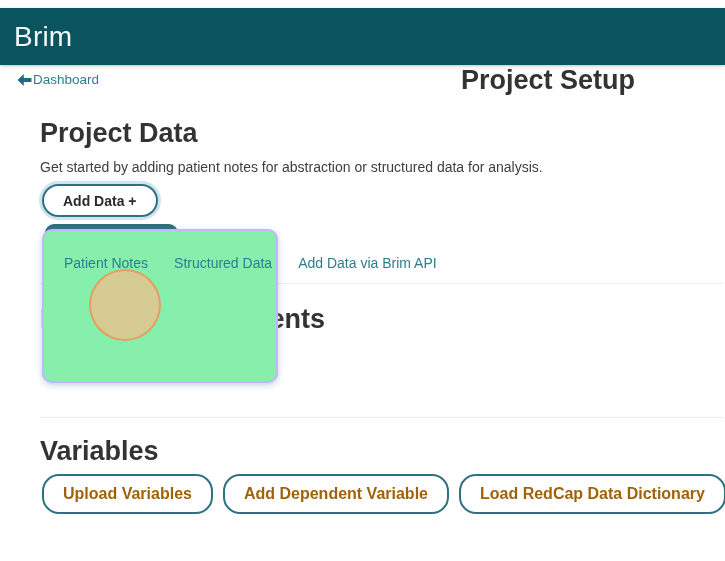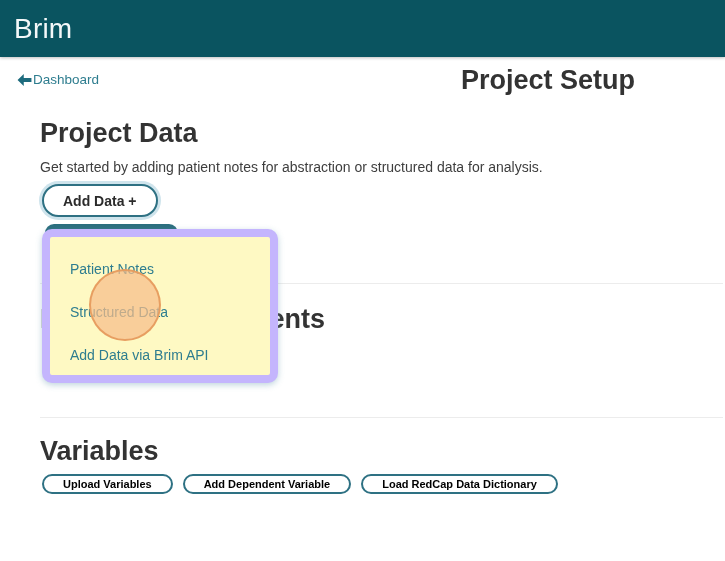--- a/index.html
+++ b/index.html
@@ -8,21 +8,21 @@
     font-family: "Liberation Sans", sans-serif;
     background: #ffffff;
     position: relative;
     overflow: hidden;
     color: #2f2f2f;
   }
   .stage { position: absolute; top: 0; left: 0; width: 725px; height: 561px; }
 
   
   .app-header {
-    position: absolute; top: 0; left: 0; width: 725px; height: 57px;
+    position: absolute; top: 8px; left: 0; width: 725px; height: 57px;
     background: #0a5460;
     box-shadow: 0 1px 3px rgba(0,0,0,0.25);
     display: flex; align-items: center;
     padding-left: 14px;
     z-index: 3;
   }
   .brand {
     color: #f4f8f9; font-size: 28px; font-weight: 500; letter-spacing: 0.2px;
   }
 
@@ -50,24 +50,24 @@
     font-size: 14px; color: #3e3e3e; white-space: nowrap;
   }
   .divider {
     position: absolute; left: 40px; right: 2px; height: 1px;
     background: #ececec;
   }
 
   
   .pill-btn {
     border: 2px solid #2e7183; border-radius: 17px;
-    background: #ffffff; color: #000000;
+    background: #ffffff; color: #a16207;
     font-family: "Liberation Sans", sans-serif;
-    font-size: 11px; font-weight: 700;
-    height: 20px; padding: 0 19px;
+    font-size: 16px; font-weight: 700;
+    height: 40px; padding: 0 19px;
     display: inline-flex; align-items: center; justify-content: center;
     cursor: pointer; white-space: nowrap;
   }
   .add-data-btn {
     position: absolute; left: 42px; top: 184px; height: 33px;
     color: #2b2b2b; font-weight: 600; font-size: 14px;
     box-shadow: 0 0 0 3px rgba(130,185,205,0.38);
     z-index: 4;
   }
   .variables-row {
@@ -79,26 +79,26 @@
   .menu-tab {
     position: absolute; left: 45px; top: 224px;
     width: 133px; height: 22px;
     background: #2b6e7e;
     border-radius: 9px 9px 0 0;
     z-index: 5;
   }
   .dropdown-panel {
     position: absolute; left: 42px; top: 229px;
     width: 236px; height: 154px;
-    background: #fef9c3;
-    border: 8px solid #c4b5fd;
+    background: #86efac;
+    border: 2px solid #c4b5fd;
     border-radius: 10px;
     box-shadow: 0 2px 6px rgba(110,160,180,0.45);
     z-index: 6;
-    display: flex; flex-direction: column;
+    display: flex; flex-direction: row;
     padding: 24px 0 0 20px; gap: 26px;
   }
   .menu-item {
     font-size: 14px; color: #2e7d8f; line-height: 17px;
     cursor: pointer; white-space: nowrap;
   }
 
   
   .click-highlight {
     position: absolute; left: 89px; top: 269px;

